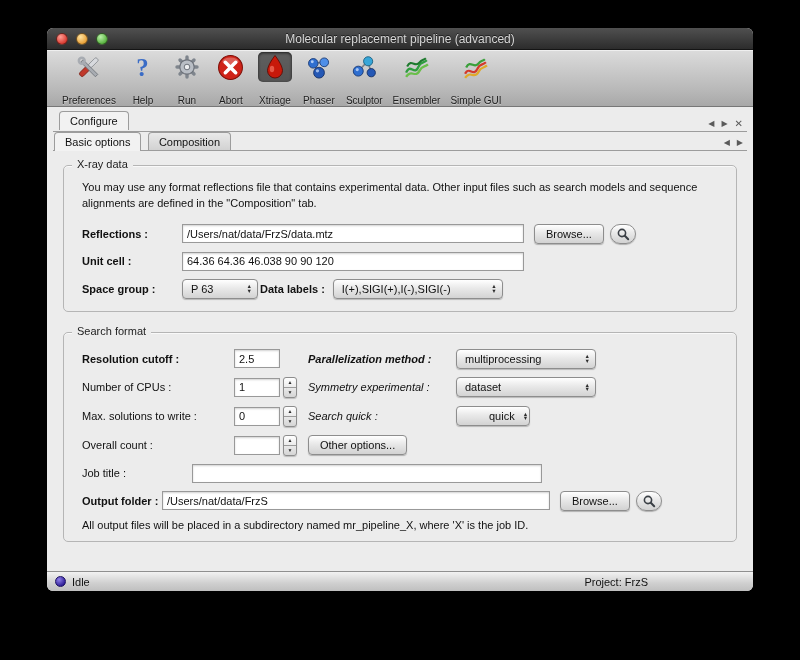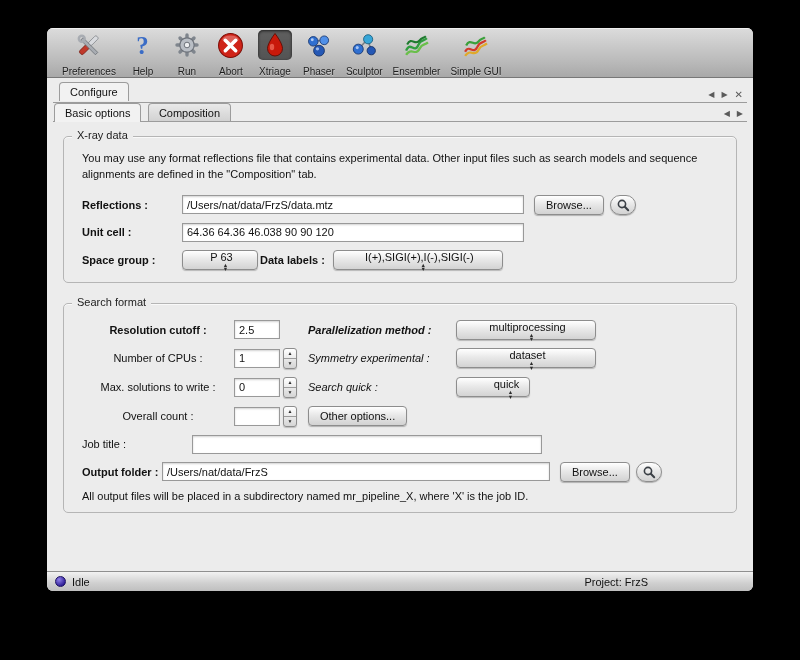--- a/index.html
+++ b/index.html
@@ -28,21 +28,21 @@
 
   
   .toolbar { flex:0 0 47px; display:flex; align-items:flex-start; gap:4px;
     padding:2px 8px 0 12px;
     background:linear-gradient(#dcdcdc,#b9b9b9 70%, #a8a8a8);
     border-bottom:1px solid #777;
     box-shadow:inset 0 1px 0 rgba(255,255,255,.55); }
   .tool { display:flex; flex-direction:column; align-items:center; padding:0 3px; cursor:default; }
   .tool .icon-wrap { width:34px; height:30px; display:flex; align-items:center; justify-content:center; border-radius:5px; }
   .tool.pressed .icon-wrap { background:rgba(20,20,20,.62); box-shadow:inset 0 1px 3px rgba(0,0,0,.7); }
-  .tool .tlabel { font-size:10px; color:#1d1d1d; margin-top:6px; white-space:nowrap; text-shadow:0 1px 0 rgba(255,255,255,.4); }
+  .tool .tlabel { font-size:10px; color:#1d1d1d; margin-top:13px; white-space:nowrap; text-shadow:0 1px 0 rgba(255,255,255,.4); }
 
   
   .content { flex:1 1 auto; padding:4px 6px 0; background:#ececec; }
 
   .tabrow { position:relative; border-bottom:1px solid #9c9c9c; }
   .main-tabrow { height:21px; padding-left:6px; }
   .sub-tabrow  { height:19px; padding-left:1px; }
   .tab { display:inline-block; vertical-align:bottom; font-size:11px; color:#111;
     border:1px solid #9c9c9c; border-bottom:none; border-radius:4px 4px 0 0;
     background:linear-gradient(#e9e9e9,#d2d2d2); padding:3px 10px 2px; margin-right:2px; cursor:default; }
@@ -72,42 +72,42 @@
     background:linear-gradient(#ffffff,#e8e8e8 45%, #d2d2d2); font-size:11px; color:#111;
     padding:0 11px; font-family:"Liberation Sans",sans-serif;
     box-shadow:0 1px 1px rgba(0,0,0,.25); cursor:default; }
   .mag-btn { width:26px; height:20px; margin-left:6px; border:1px solid #8d8d8d; border-radius:10px;
     background:linear-gradient(#ffffff,#e8e8e8 45%, #d2d2d2); display:flex; align-items:center;
     justify-content:center; box-shadow:0 1px 1px rgba(0,0,0,.25); cursor:default; }
 
   .popup { display:inline-flex; align-items:center; height:20px; border:1px solid #8d8d8d;
     border-radius:4px; background:linear-gradient(#ffffff,#e9e9e9 45%, #d3d3d3);
     padding:0 5px 0 8px; font-size:11px; color:#111; box-shadow:0 1px 1px rgba(0,0,0,.22);
-    justify-content:space-between; cursor:default;flex-direction:column; }
+    justify-content:space-between; cursor:default; }
   .popup .arrows { display:flex; flex-direction:column; margin-left:8px; color:#2c2c2c; }
   .popup .arrows span { font-size:5.5px; line-height:4.5px; }
 
   .stepper { width:14px; height:21px; margin-left:3px; border:1px solid #8d8d8d; border-radius:3px;
     overflow:hidden; display:flex; flex-direction:column;
     background:linear-gradient(#ffffff,#d5d5d5); box-shadow:0 1px 1px rgba(0,0,0,.2); }
   .stepper span { flex:1; display:flex; align-items:center; justify-content:center;
     font-size:5px; color:#2c2c2c; }
   .stepper span:first-child { border-bottom:1px solid #9a9a9a; }
 
   .note { font-size:11px; color:#111; margin:4px 0 0 6px; }
 
   
   .lab-100 { width:100px; }
   .in-340  { width:342px; }
   .pop-74  { width:76px; }
   .lab-dl  { margin-left:2px; margin-right:8px; }
   .pop-170 { width:170px; }
 
   
-  .lab-152 { width:152px;text-align:center; }
+  .lab-152 { width:152px; }
   .in-46   { width:46px; }
   .col2    { margin-left:28px;font-style:italic; }
   .lab-148 { width:148px; }
   .pop-140 { width:140px; }
   .pop-78  { width:74px;padding-left:32px; }
   .lab-110 { width:110px; }
   .in-350  { width:350px; }
   .lab-80  { width:80px; }
   .in-388  { width:388px; }
   .ml10 { margin-left:10px; }
@@ -119,20 +119,28 @@
   .status-dot { width:11px; height:11px; border-radius:50%; margin-right:6px;
     background:radial-gradient(circle at 35% 30%, #8f7fe8, #2e1d96 75%); border:1px solid #1c1060; }
   .project { position:absolute; right:105px; }
 </style>
 </head>
 <body>
 
 <div class="screen">
   <div class="window">
 
+    <div class="titlebar">
+      <div class="traffic">
+        <span class="light red"></span>
+        <span class="light yellow"></span>
+        <span class="light green"></span>
+      </div>
+      <div class="title">Molecular replacement pipeline (advanced)</div>
+    </div>
 
     <div class="toolbar">
 
       <div class="tool">
         <span class="icon-wrap">
           <svg width="27" height="27" viewBox="0 0 26 26">
             <g transform="rotate(45 13 13)">
               <rect x="11" y="1" width="4" height="11" rx="1.5" fill="#d8dade" stroke="#8a8d92" stroke-width="0.8"></rect>
               <rect x="10.6" y="12" width="4.8" height="12" rx="2" fill="#c0392b" stroke="#7c1f15" stroke-width="0.8"></rect>
             </g>

